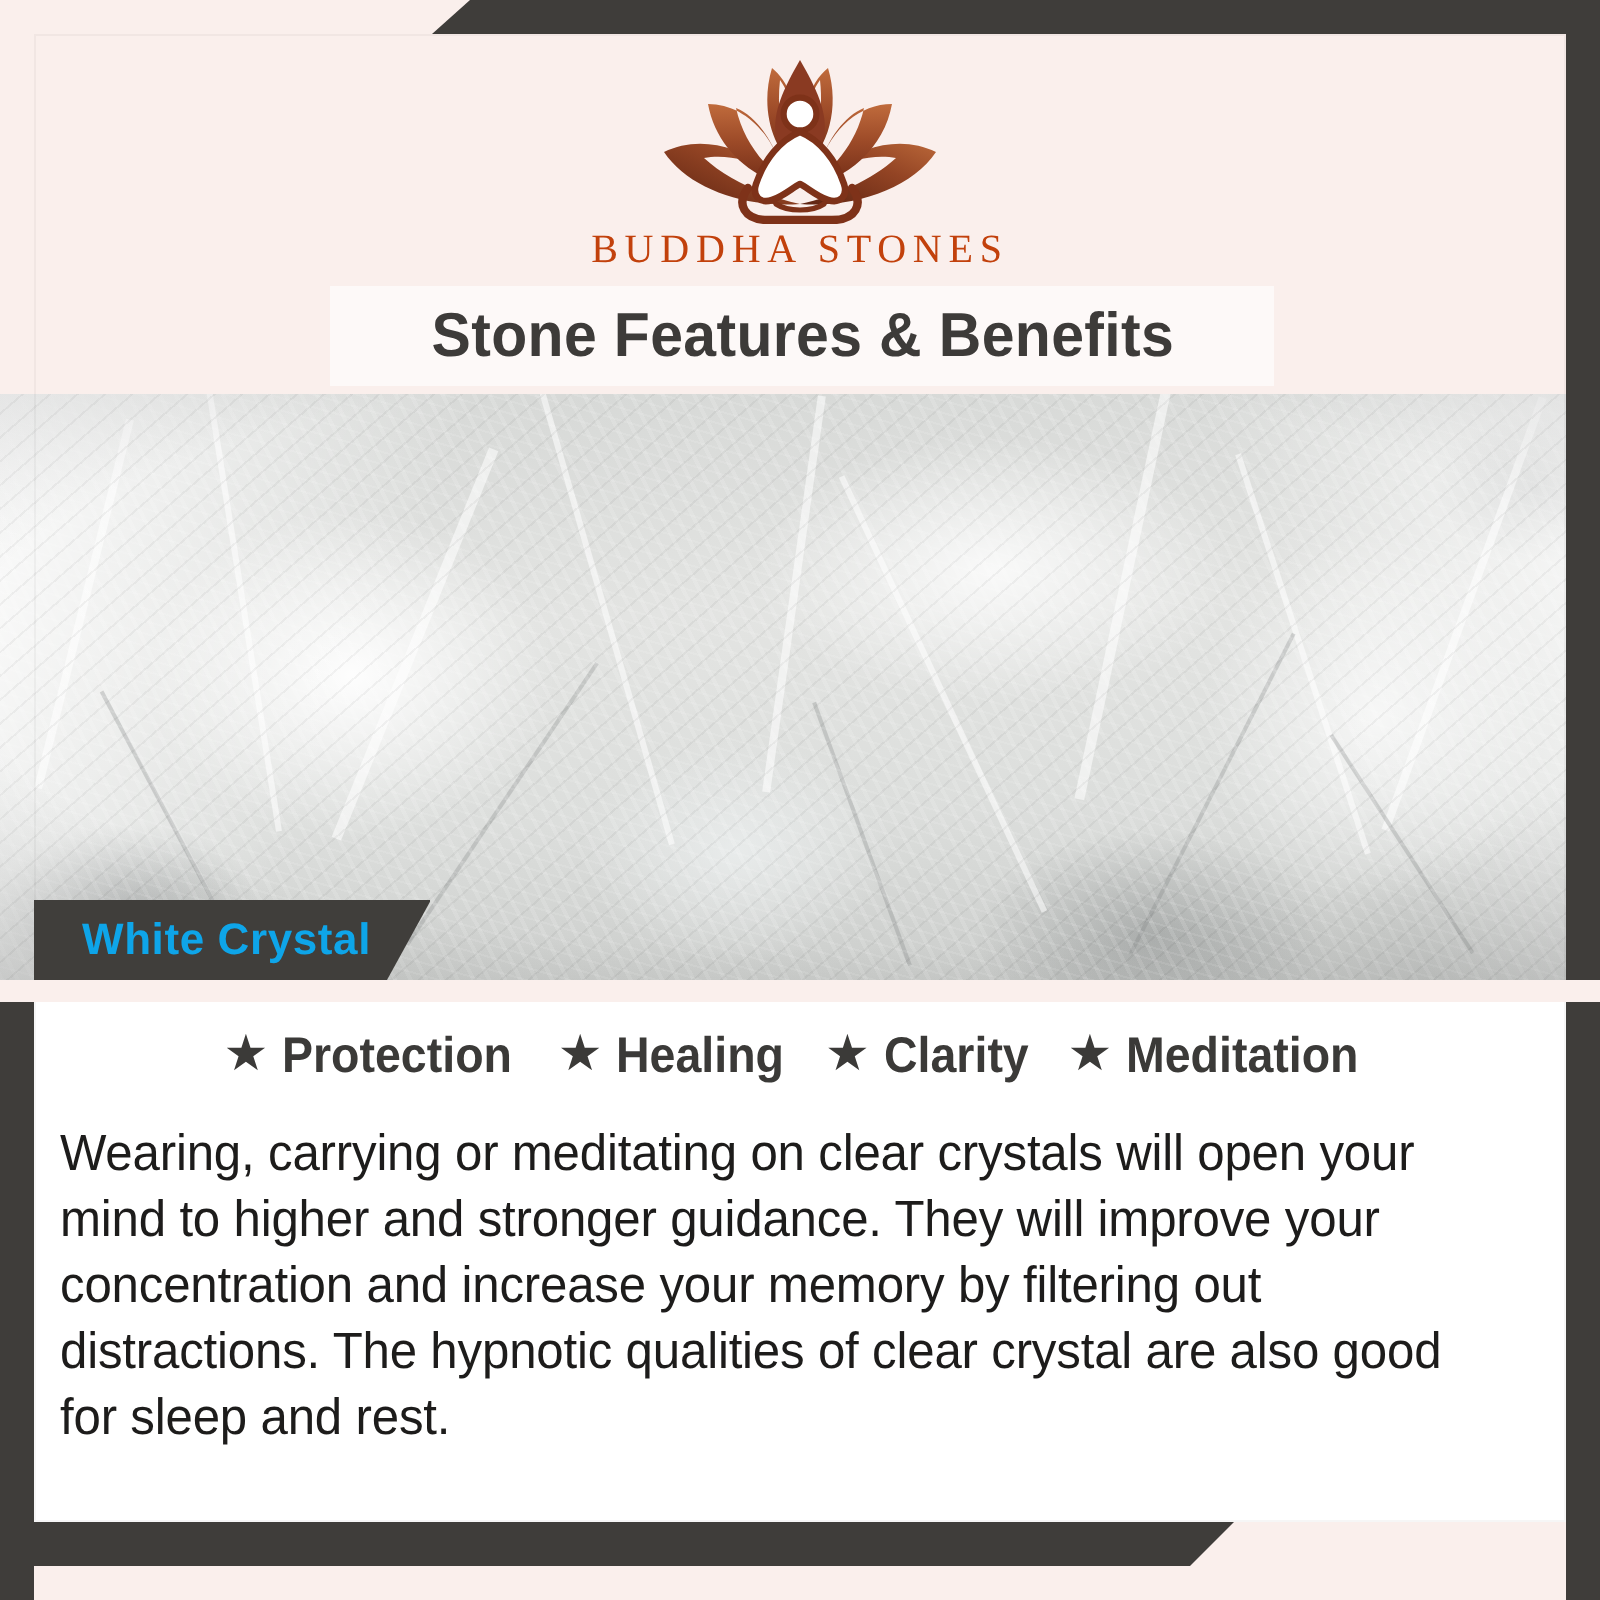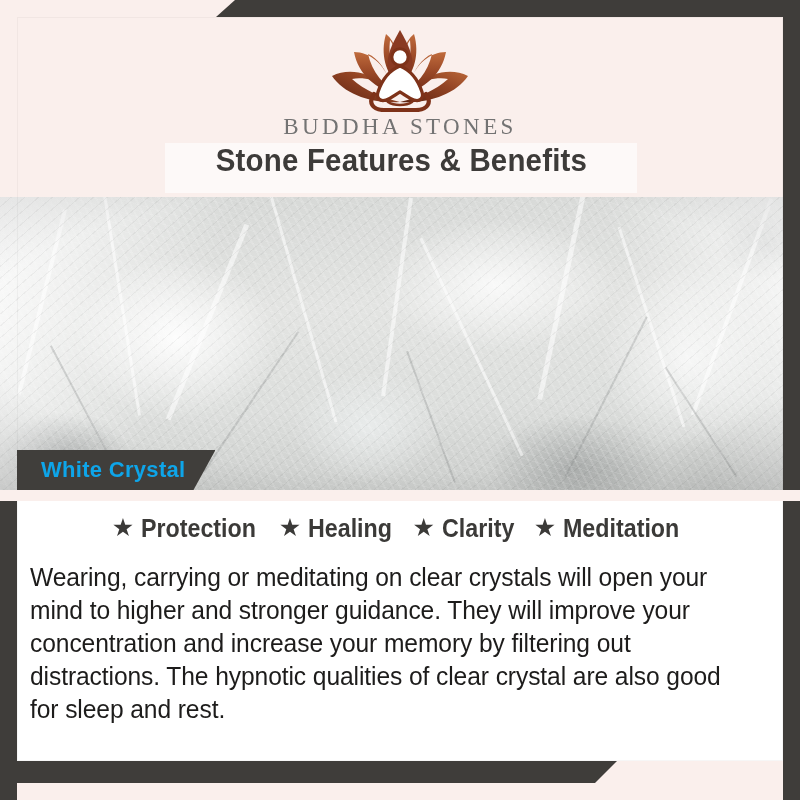--- a/index.html
+++ b/index.html
@@ -88,35 +88,36 @@
   }
   .logo-mark {
     display: block;
     margin: 0 auto;
     width: 180px;
     height: 88px;
   }
   .brand-name {
     margin-top: 2px;
     font-family: "Liberation Serif", serif;
-    font-size: 23px;
+    font-size: 20px;
     letter-spacing: 3.4px;
-    color: #737373;
+    color: #c2410c;
     font-weight: 400;
   }
 
   
   .title-banner {
     position: absolute;
     top: 143px;
     left: 165px;
     width: 472px;
     height: 50px;
     background: #fdf9f8;
     display: flex;
+    align-items: center;
     justify-content: center;
     z-index: 7;
   }
   .title-banner-text {
     font-family: "Liberation Sans Narrow", "Liberation Sans", sans-serif;
     font-size: 31px;
     font-weight: bold;
     color: #3d3b39;
     letter-spacing: 0.2px;
     transform: scaleX(0.95);

